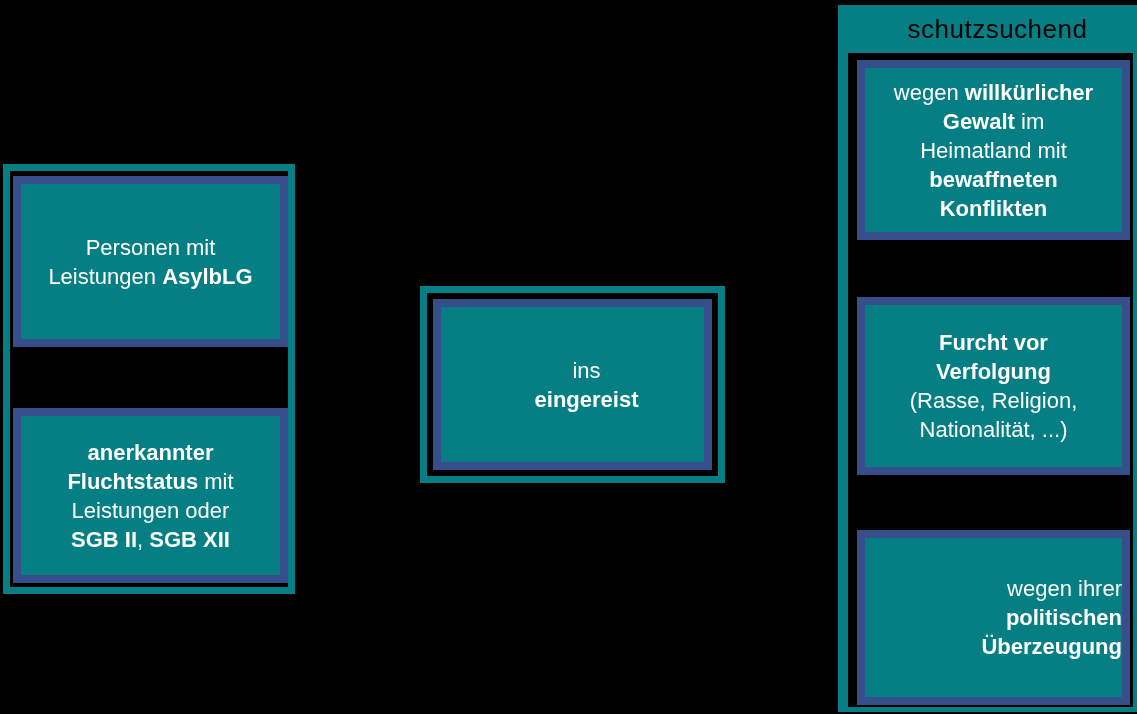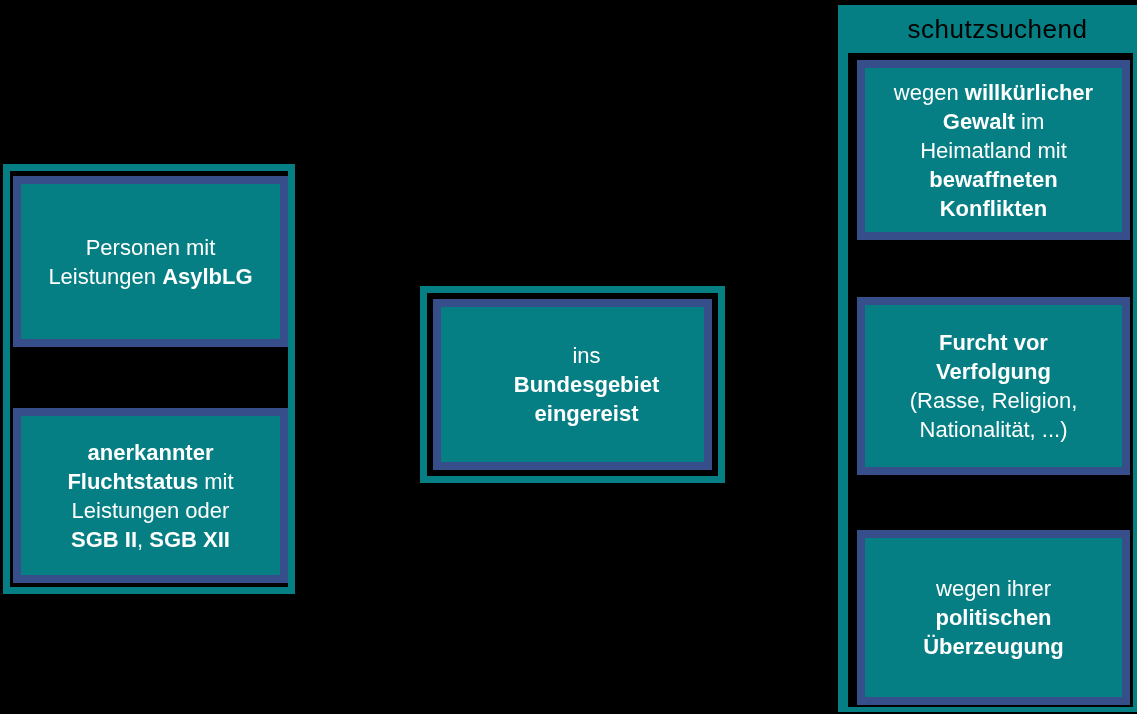--- a/index.html
+++ b/index.html
@@ -69,21 +69,21 @@
   
   .box-asylblg      { left: 3px; top: 5px;   width: 275px; height: 171px; }
   .box-fluchtstatus { left: 3px; top: 237px; width: 275px; height: 175px; }
 
   
   .box-bundesgebiet { left: 6px; top: 6px; width: 279px; height: 171px; padding-left: 28px; }
 
   
   .box-gewalt     { left: 9px; top: 7px;   width: 273px; height: 180px; }
   .box-verfolgung { left: 9px; top: 244px; width: 273px; height: 178px; text-align: right; }
-  .box-politisch  { left: 9px; top: 477px; width: 273px; height: 175px; }
+  .box-politisch  { left: 9px; top: 477px; width: 273px; height: 175px; align-items: flex-end; }
 </style>
 </head>
 <body>
 
 <div class="canvas">
 
   <div class="group-container left-container">
     <div class="tealbox box-asylblg">
         <div class="line"><span class="seg">Personen mit</span></div>
         <div class="line"><span class="seg">Leistungen </span><span class="seg bold">AsylbLG</span></div>
@@ -92,21 +92,20 @@
         <div class="line"><span class="seg bold">anerkannter</span></div>
         <div class="line"><span class="seg bold">Fluchtstatus</span><span class="seg"> mit</span></div>
         <div class="line"><span class="seg">Leistungen oder</span></div>
         <div class="line"><span class="seg bold">SGB II</span><span class="seg">, </span><span class="seg bold">SGB XII</span></div>
       </div>
   </div>
 
   <div class="group-container center-container">
     <div class="tealbox box-bundesgebiet">
         <div class="line"><span class="seg">ins</span></div>
-        <div class="line"><span class="seg bold">Bundesgebiet</span></div>
         <div class="line"><span class="seg bold">eingereist</span></div>
       </div>
   </div>
 
   <div class="right-column">
     <div class="right-header">schutzsuchend</div>
     <div class="right-panel">
       <div class="tealbox box-gewalt">
           <div class="line"><span class="seg">wegen </span><span class="seg bold">willkürlicher</span></div>
           <div class="line"><span class="seg bold">Gewalt</span><span class="seg"> im</span></div>

